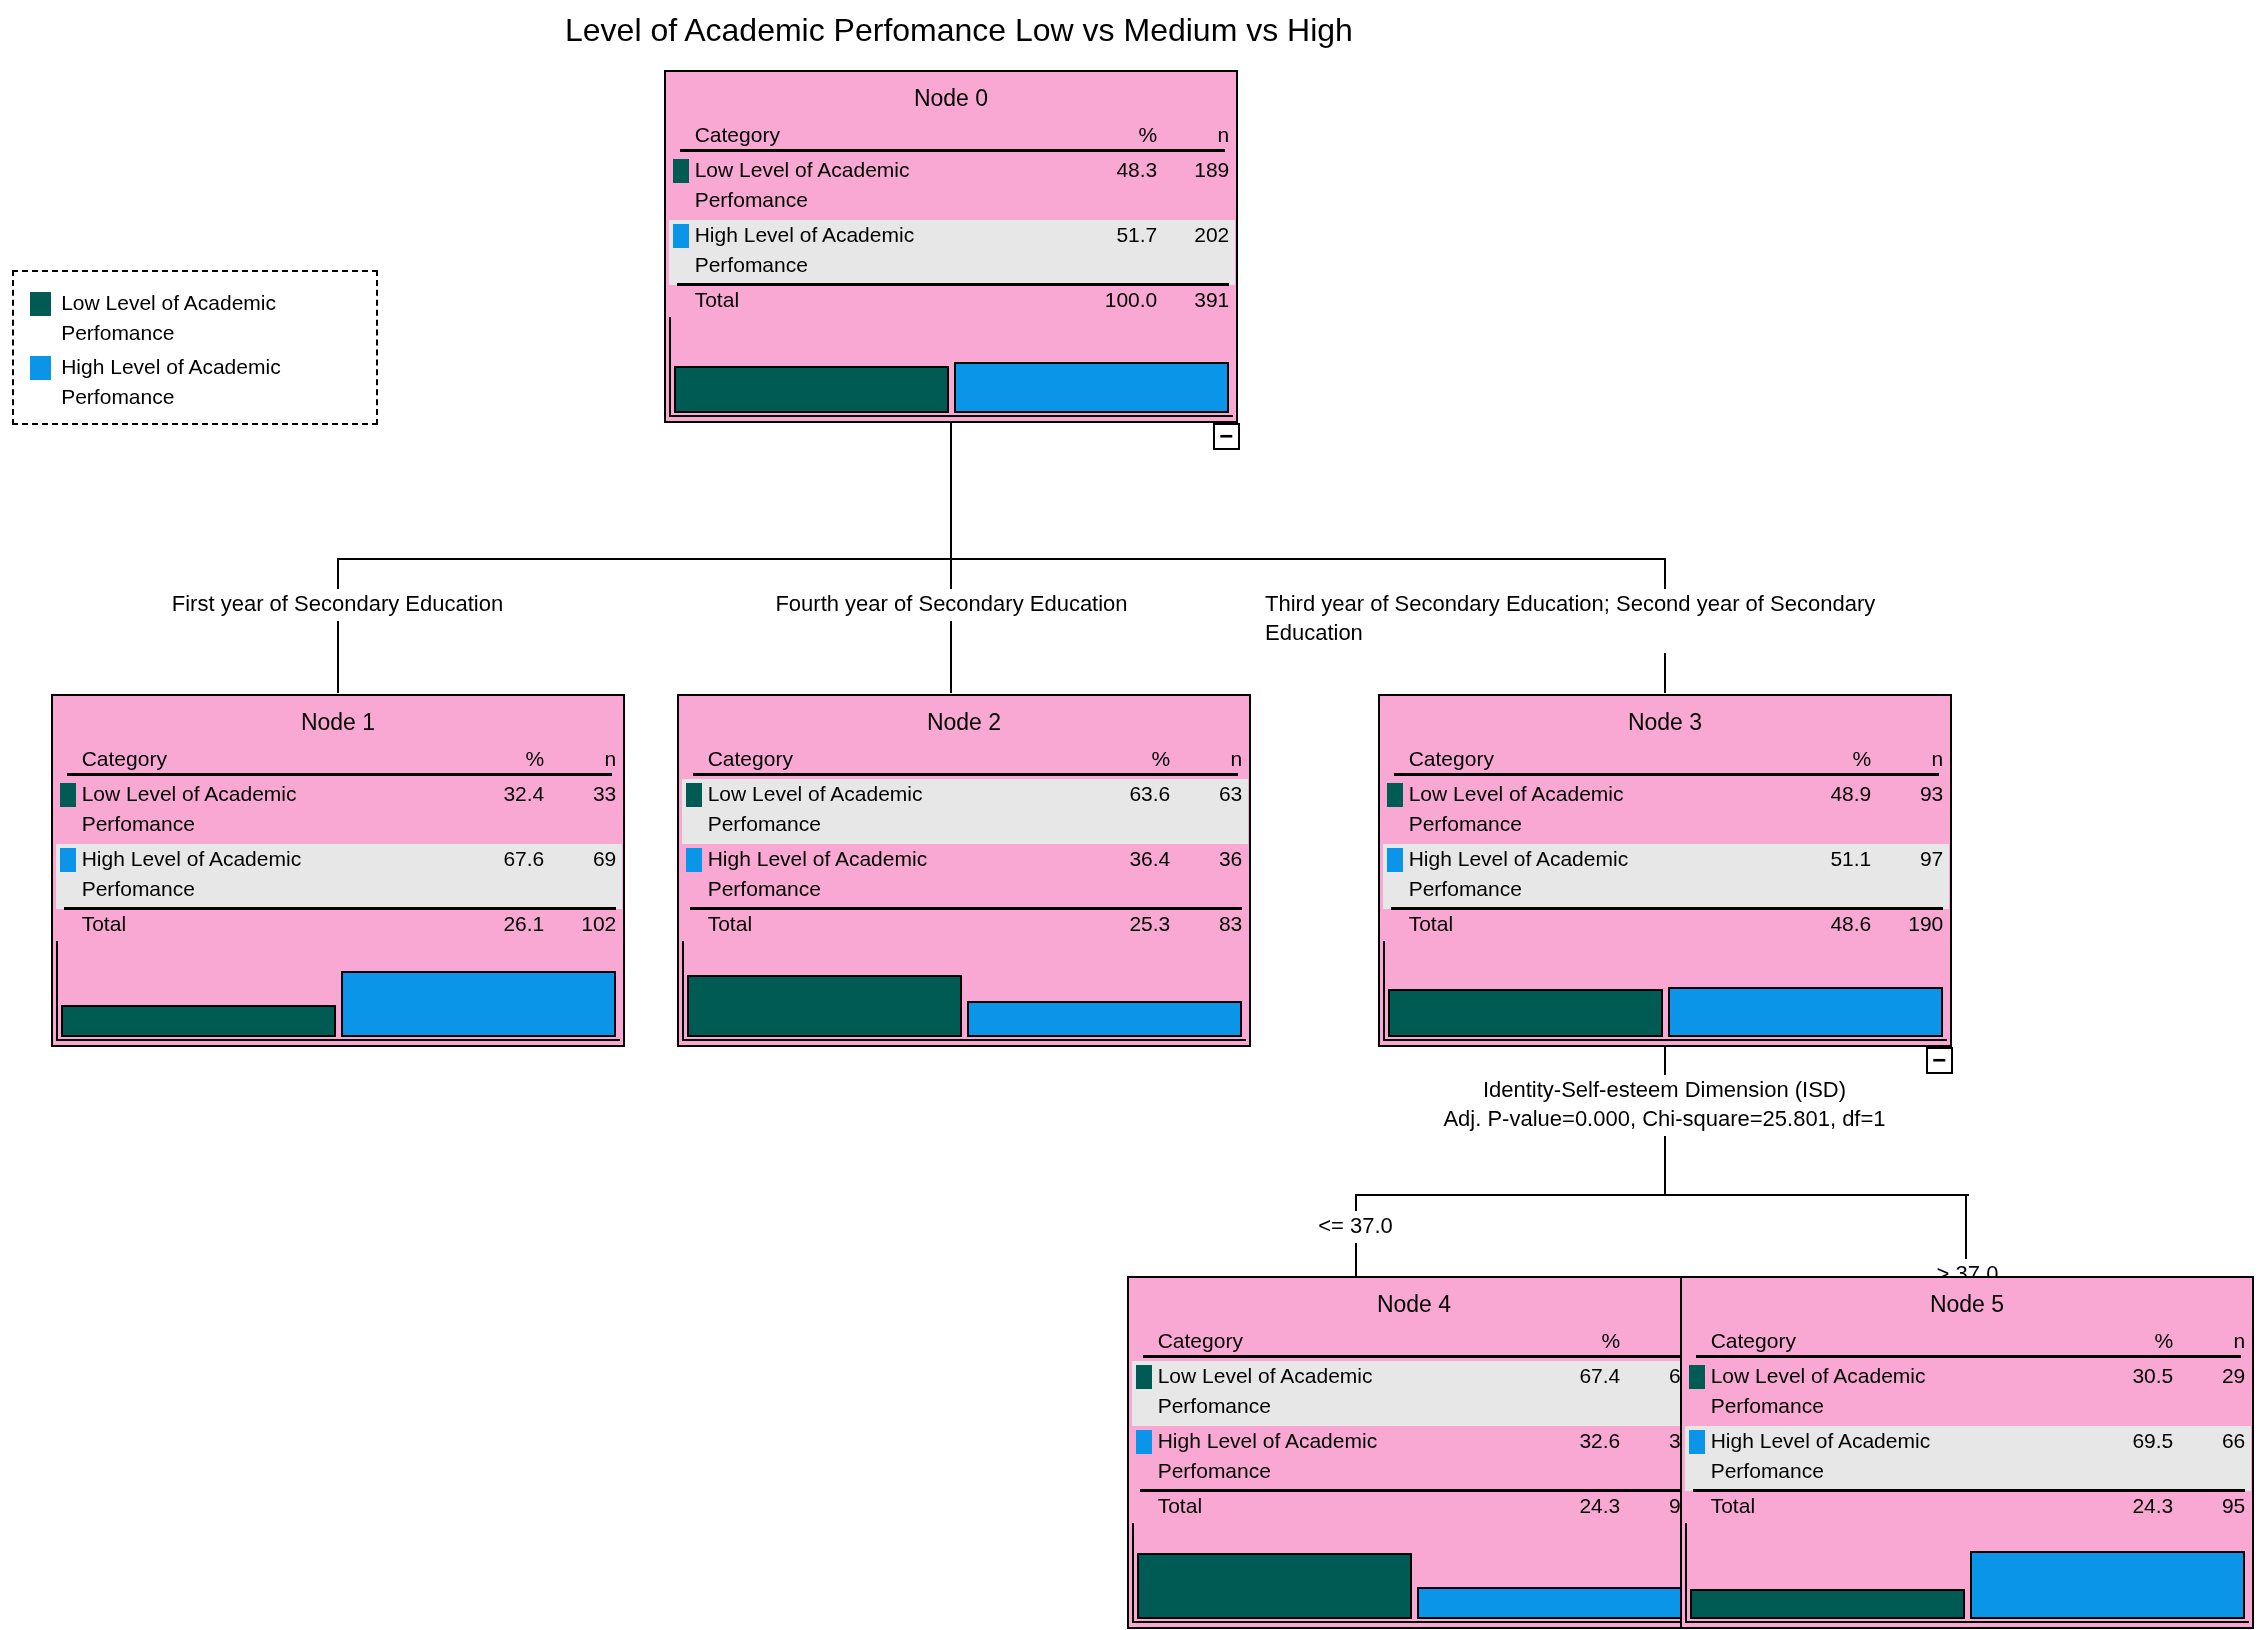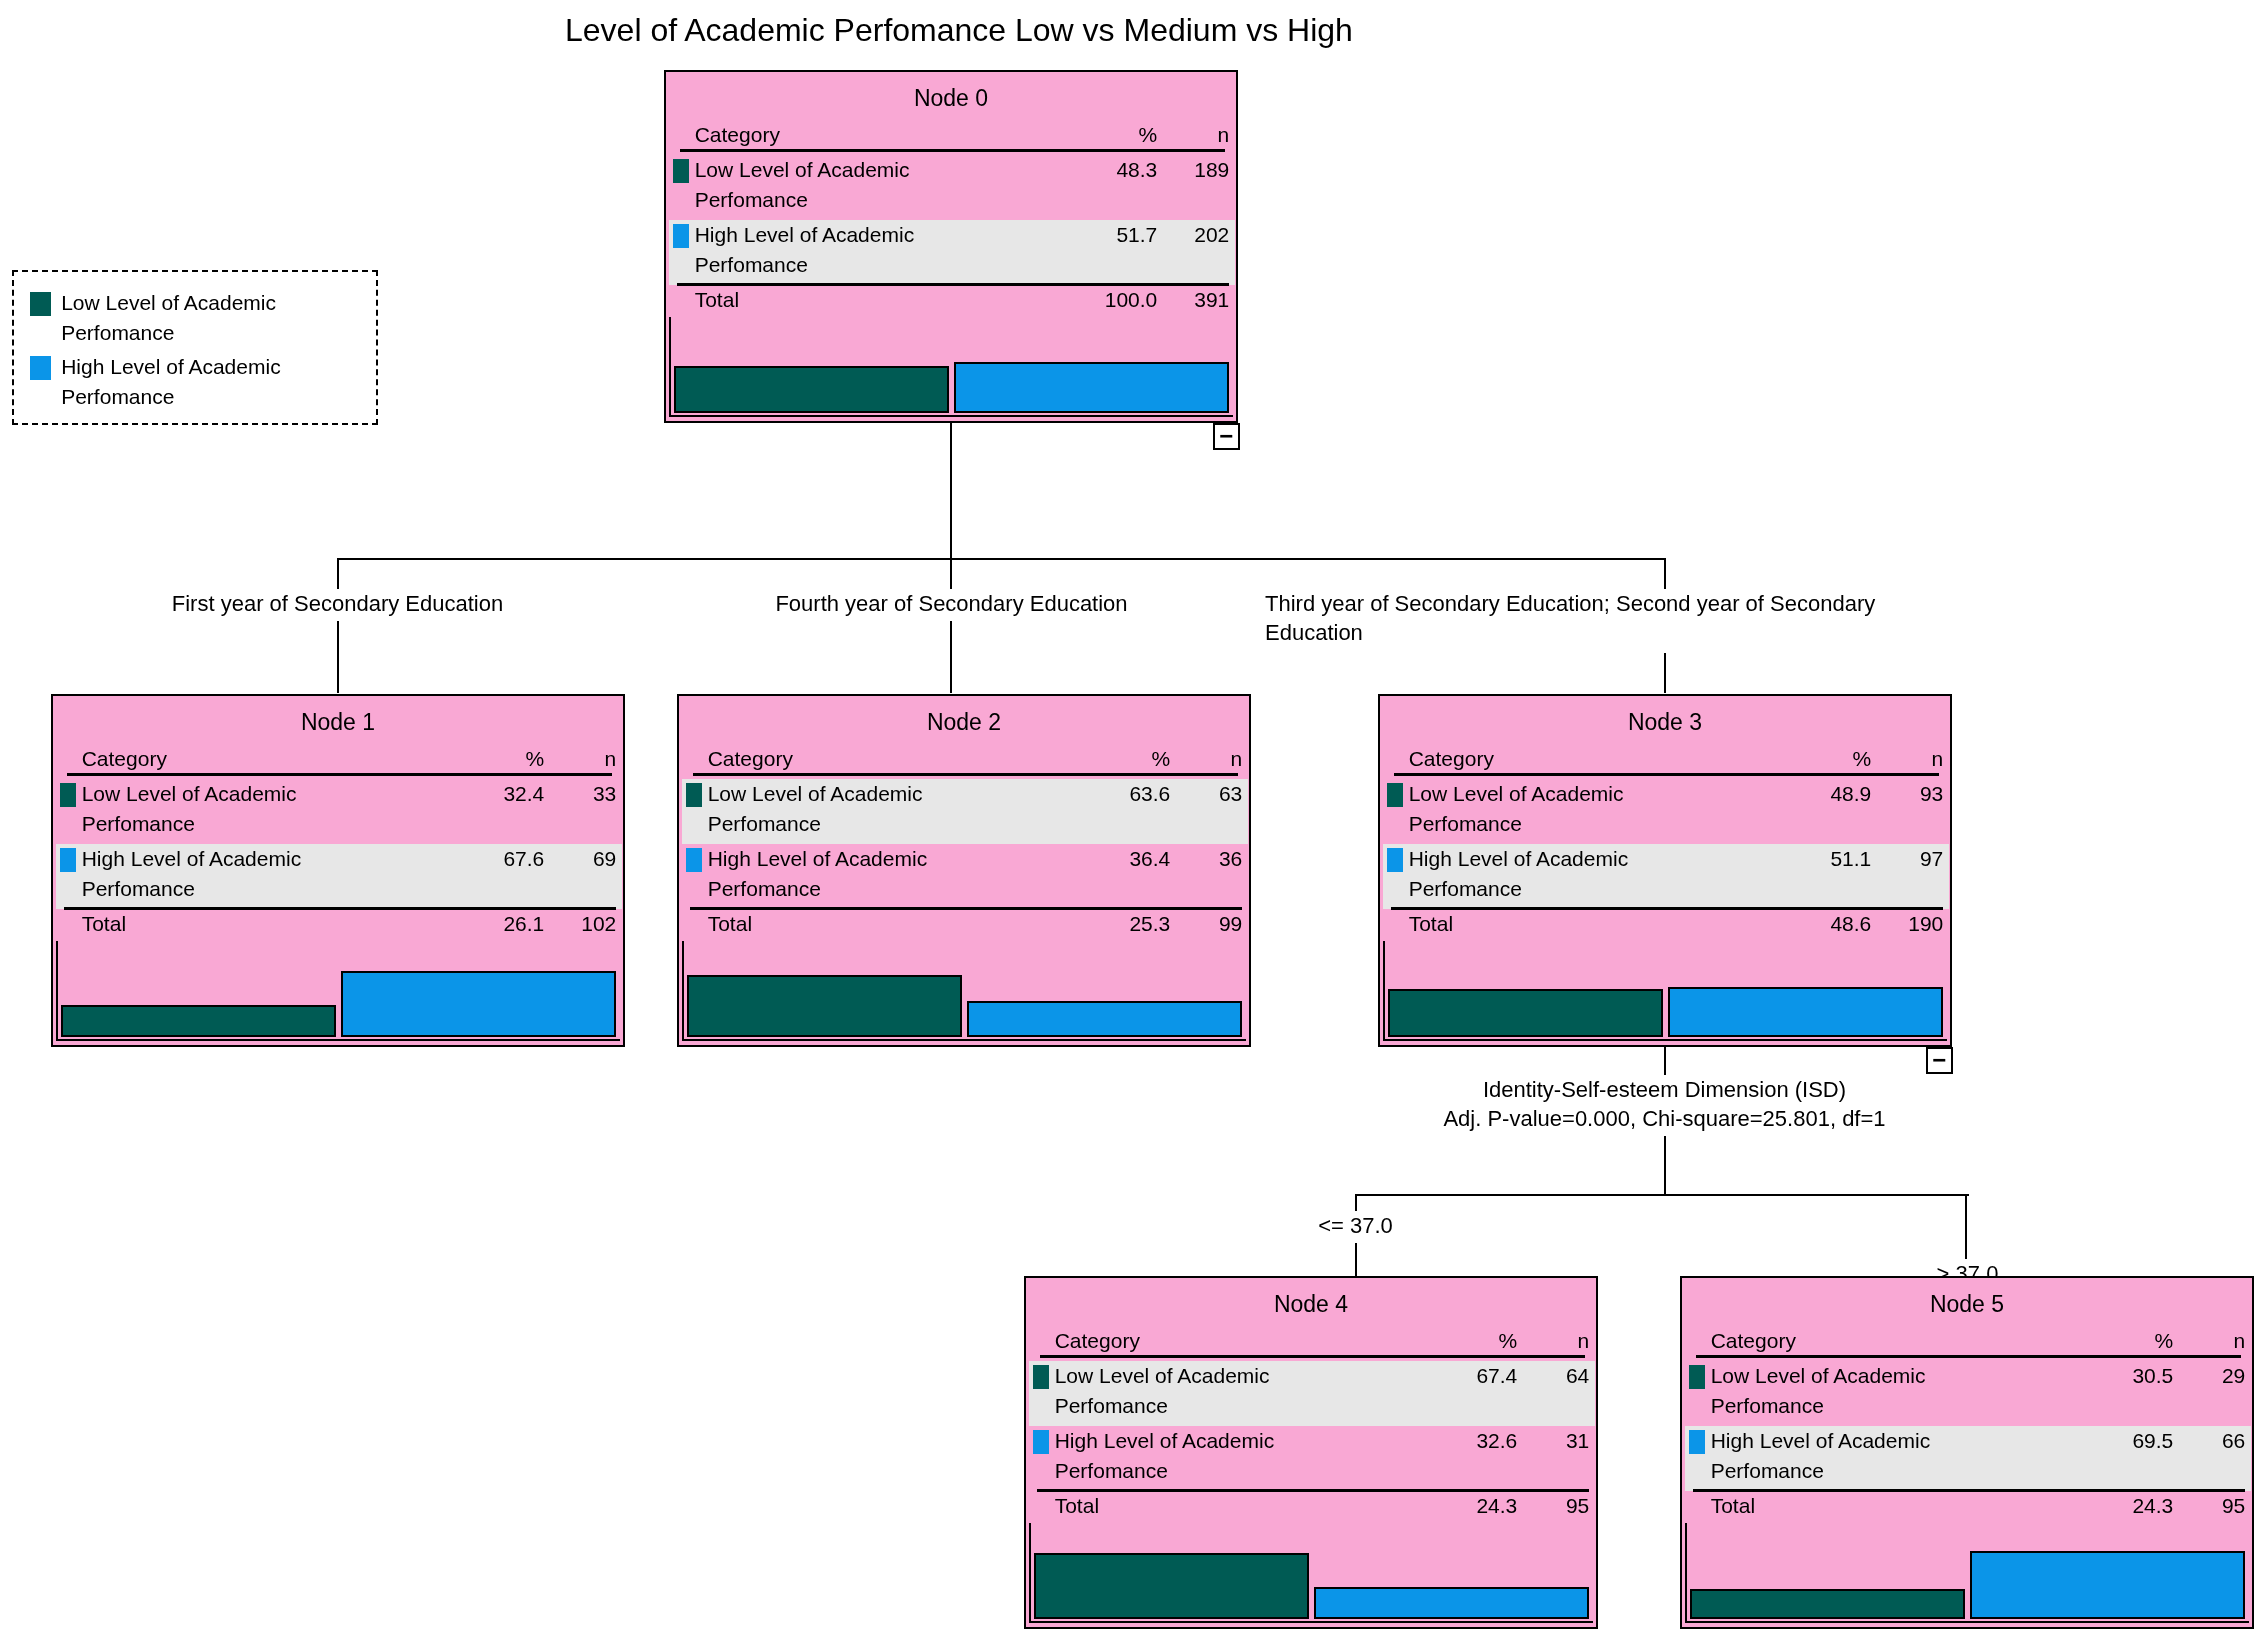--- a/index.html
+++ b/index.html
@@ -196,21 +196,21 @@
     <div class="row r1">
       <span class="swatch high"></span>
       <span class="cat">High Level of Academic Perfomance</span>
       <span class="pct">36.4</span>
       <span class="n">36</span>
     </div>
     <div class="totline"></div>
     <div class="trow">
       <span class="cat">Total</span>
       <span class="pct">25.3</span>
-      <span class="n">99</span>
+      <span class="n">83</span>
     </div>
     <div class="chart">
       <div class="axisv"></div>
       <div class="axish"></div>
       <div class="bar low" style="height: 62px;"></div>
       <div class="bar high" style="height: 36px;"></div>
     </div>
   </div>
 
   <div class="node" style="left:1378px; top:694px;">
@@ -240,21 +240,21 @@
       <span class="n">190</span>
     </div>
     <div class="chart">
       <div class="axisv"></div>
       <div class="axish"></div>
       <div class="bar low" style="height: 48px;"></div>
       <div class="bar high" style="height: 50px;"></div>
     </div>
   </div>
 
-  <div class="node" style="left:1024px; top:1276px;text-decoration:underline;">
+  <div class="node" style="left:1127px; top:1276px;text-decoration:underline;">
     <div class="ntitle">Node 4</div>
     <div class="thead">
       <span class="cat">Category</span>
       <span class="pct">%</span>
       <span class="n">n</span>
     </div>
     <div class="hline"></div>
     <div class="row r0 hl">
       <span class="swatch low"></span>
       <span class="cat">Low Level of Academic Perfomance</span>

